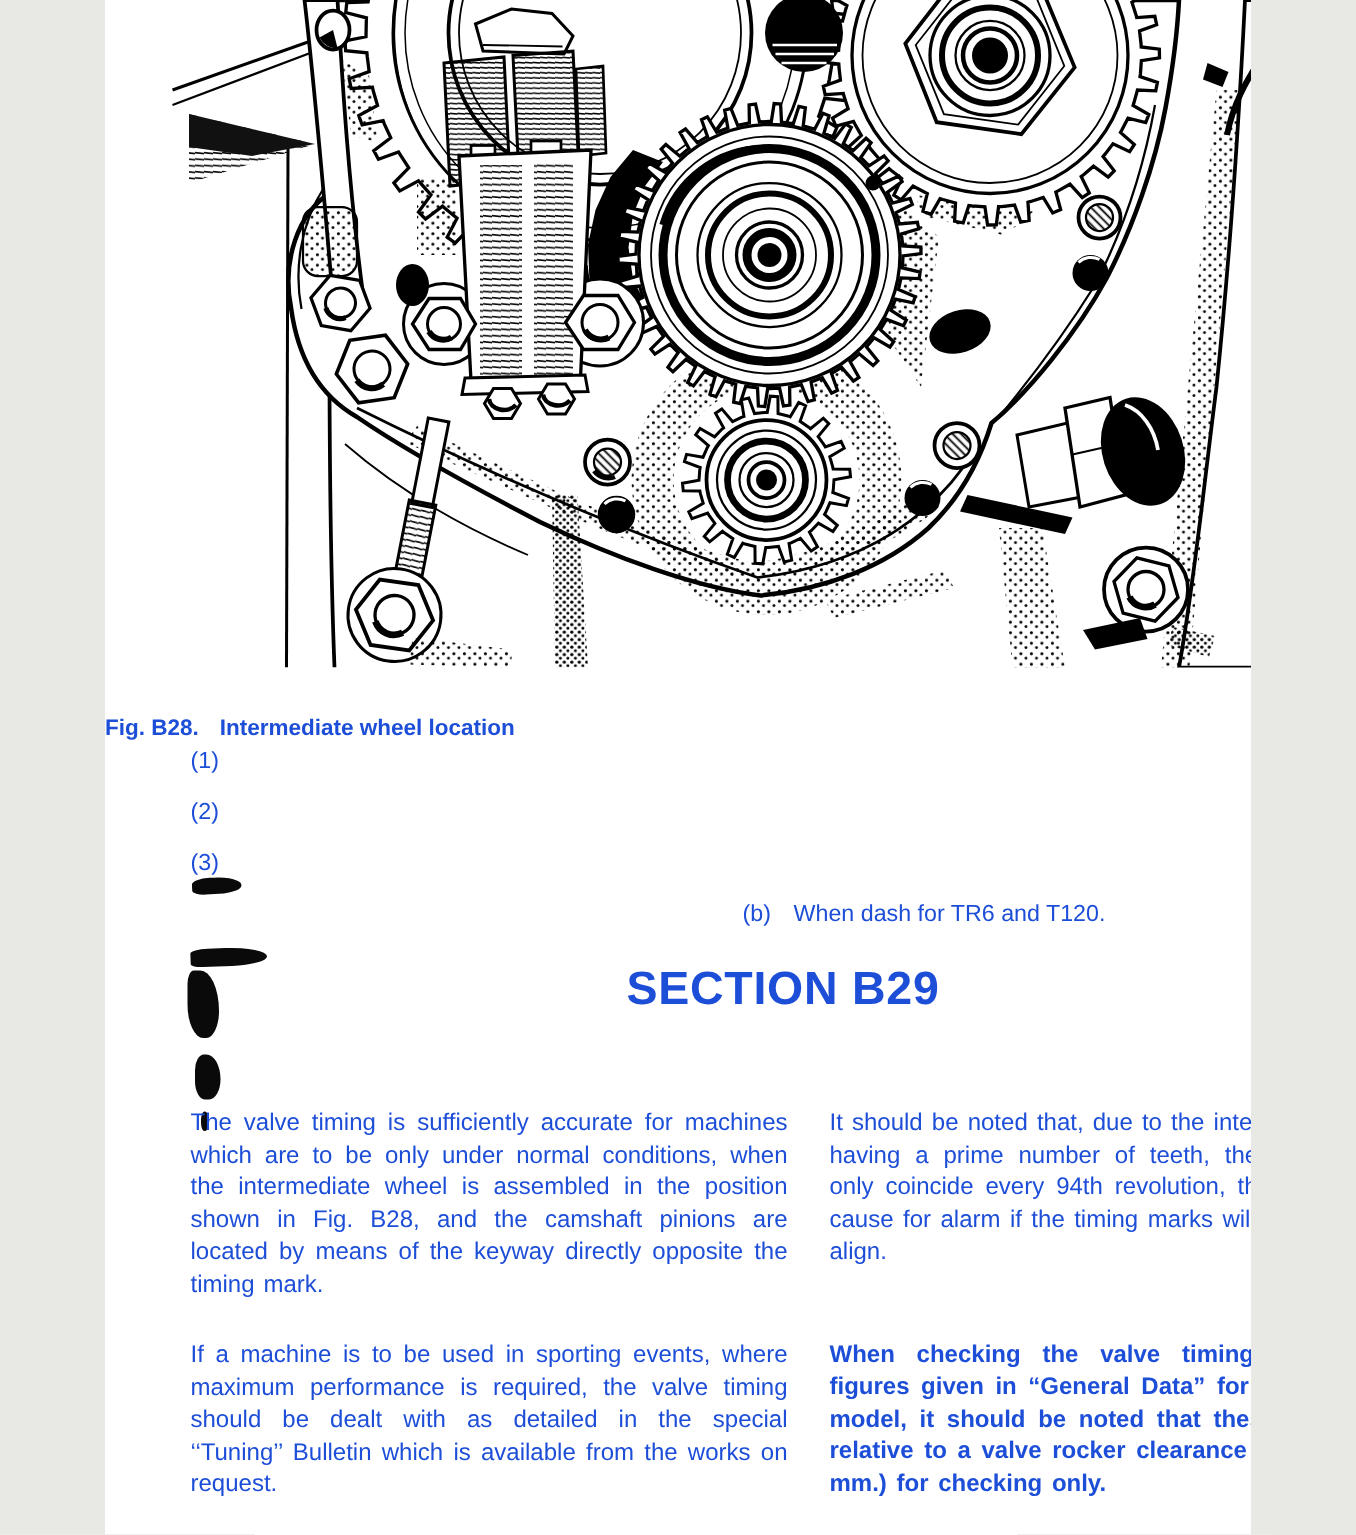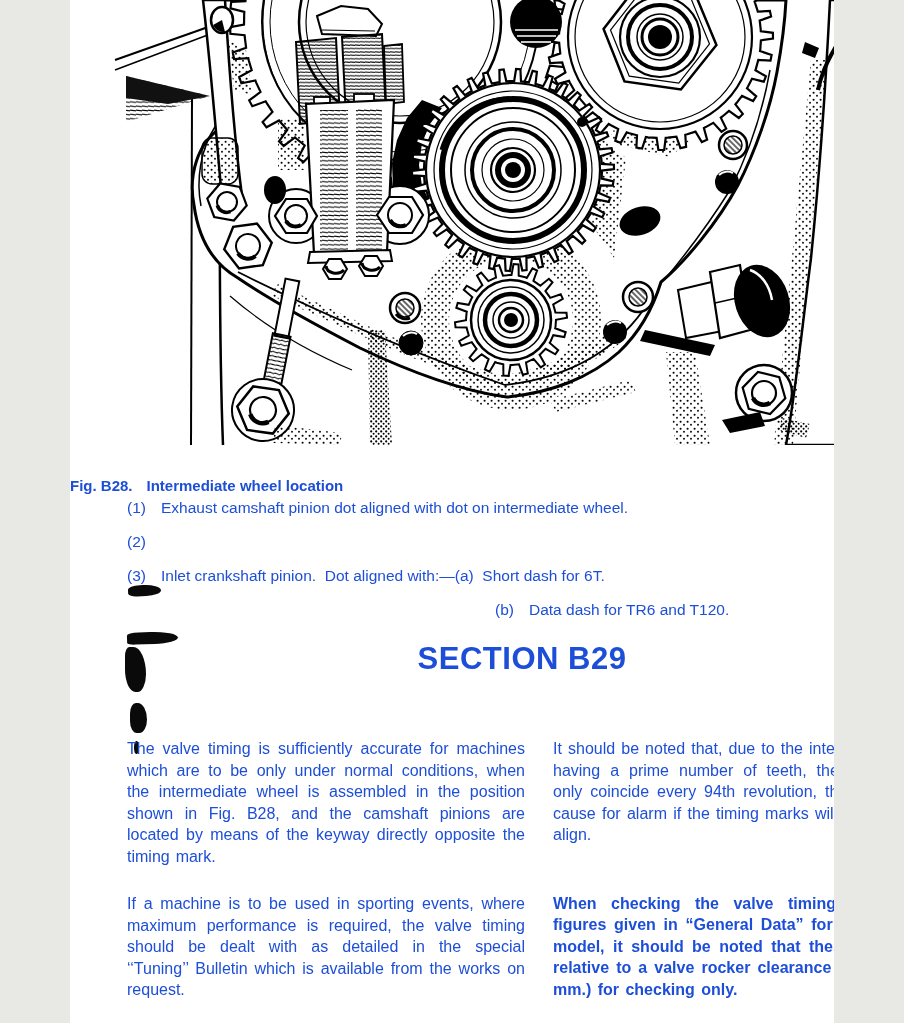--- a/index.html
+++ b/index.html
@@ -269,32 +269,30 @@
 
   <div class="pagenum">03</div>
 
   <div class="caption">
     <span class="cap-label">Fig. B28.</span><span>Intermediate wheel location</span>
   </div>
 
   <div class="legend">
     <div class="legend-row">
       <span class="num">(1)</span>
-      <span>Exhaust camshaft pinion dot aligned with dot on intermediate wheel.</span>
     </div>
     <div class="legend-row">
       <span class="num">(2)</span>
     </div>
     <div class="legend-row">
       <span class="num">(3)</span>
-      <span>Inlet crankshaft pinion.&nbsp; Dot aligned with:—(a)&nbsp; Short dash for 6T.</span>
     </div>
     <div class="legend-row indent">
       <span class="num">(b)</span>
-      <span>Data dash for TR6 and T120.</span>
+      <span>When dash for TR6 and T120.</span>
     </div>
   </div>
 
   <div class="smudge s1"></div>
   <div class="smudge s2"></div>
   <div class="smudge s3"></div>
   <div class="smudge s4"></div>
   <div class="smudge s5"></div>
 
   <div class="sec-title">SECTION B29</div>

